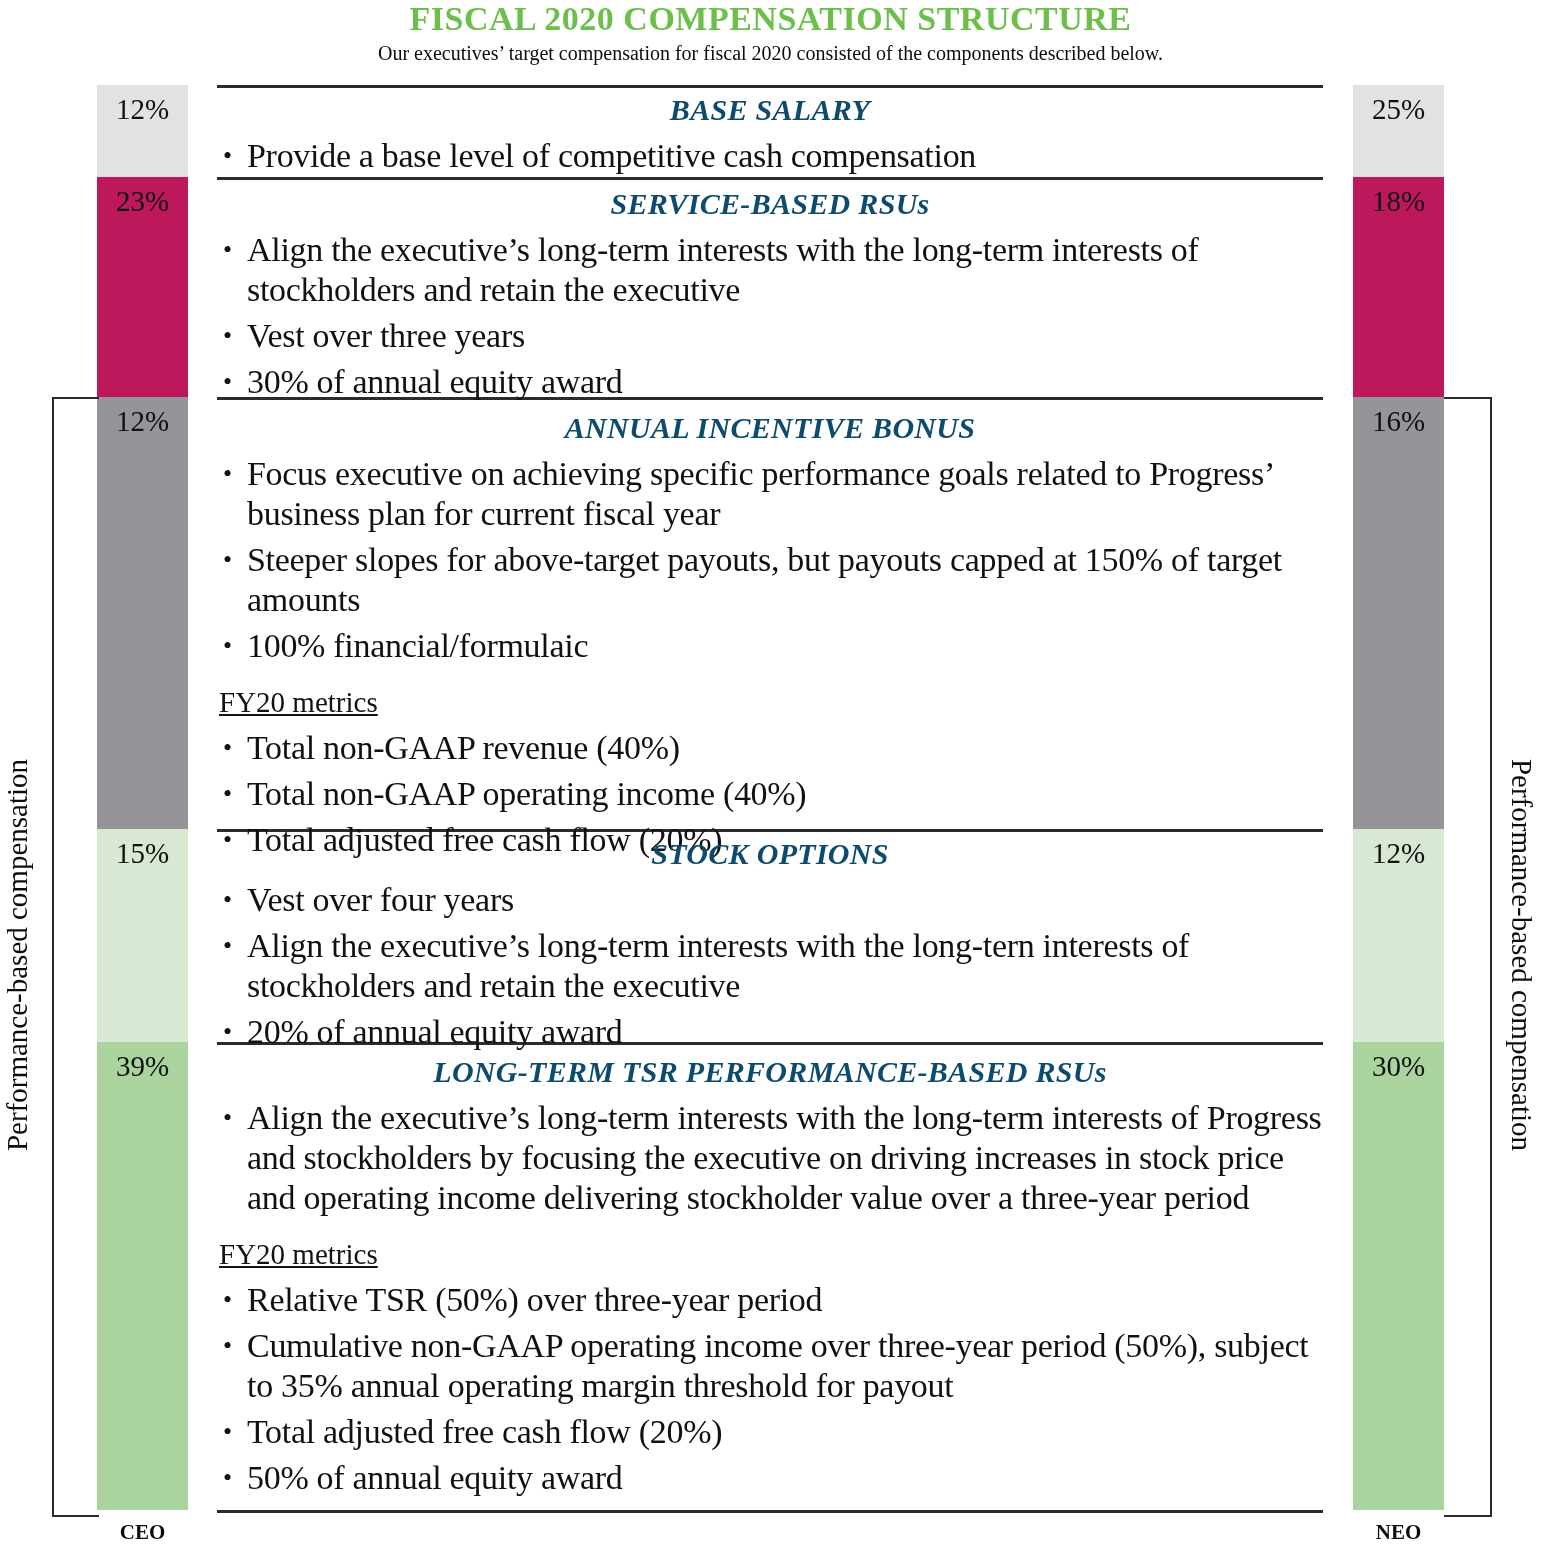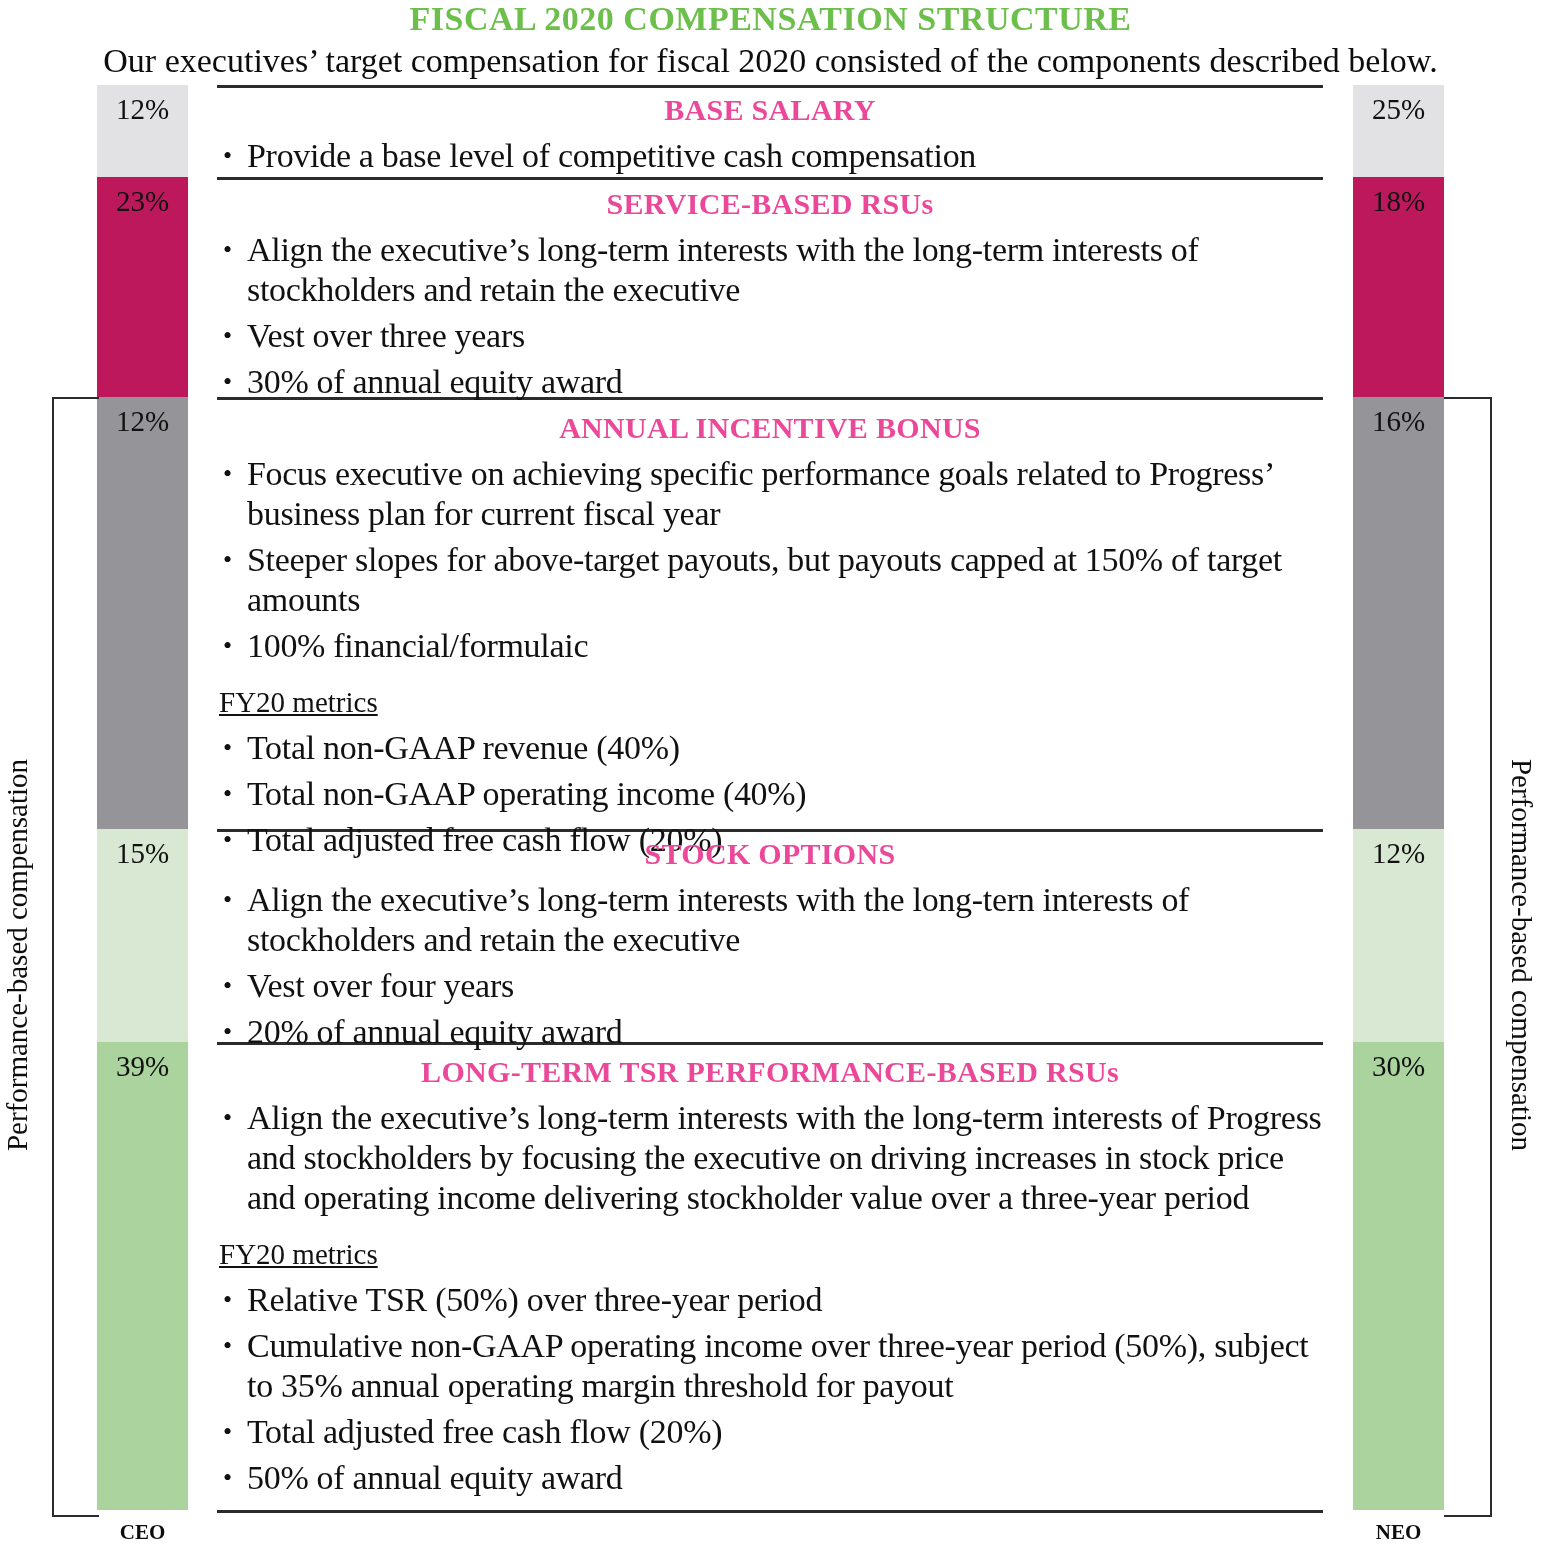--- a/index.html
+++ b/index.html
@@ -6,21 +6,21 @@
   .page {
     position:relative; width:1541px; height:1561px; background:#ffffff;
     font-family:"Liberation Serif", serif; color:#111; overflow:hidden;
   }
   .title {
     position:absolute; top:0; left:0; width:100%; text-align:center;
     font-size:34px; font-weight:bold; color:#6cbf4b; letter-spacing:.5px;
   }
   .subtitle {
     position:absolute; top:42px; left:0; width:100%; text-align:center;
-    font-size:34px; color:#0d0d0d;
+    font-size:20px; color:#0d0d0d;
   }
   .hline {
     position:absolute; left:217px; width:1106px; height:0;
     border-top:3px solid #2b2b2b;
   }
   
   .seg {
     position:absolute; width:91px; box-sizing:border-box;
     text-align:center; font-size:29px; padding-top:8px; color:#111;
   }
@@ -41,22 +41,22 @@
   
   .vlabel {
     position:absolute; width:1116px; top:937px; text-align:center;
     font-size:29px; color:#0d0d0d; line-height:36px;
   }
   .vleft  { left:-541px; transform:rotate(-90deg); }
   .vright { left:964px;  transform:rotate(90deg); }
   
   .section { position:absolute; left:217px; width:1106px; }
   .section h2 {
-    margin:0; text-align:center; color:#ec4899;
-    font-size:30px; font-weight:bold; line-height:40px; letter-spacing:.3px;
+    margin:0; text-align:center; color:#0c4a6e;
+    font-size:30px; font-weight:bold; line-height:40px; letter-spacing:.3px;font-style:italic;
   }
   .bullet {
     position:relative; padding-left:30px; margin-top:6px;
     font-size:34px; line-height:40px; letter-spacing:-0.3px;
   }
   .bullet::before { content:"\2022"; position:absolute; left:6px; font-size:26px; }
   .metrics-head {
     margin:16px 0 0 2px; font-size:29px; line-height:40px;
     text-decoration:underline; display:inline-block;
   }
@@ -118,22 +118,22 @@
     <div class="bullet">Steeper slopes for above-target payouts, but payouts capped at 150% of target amounts</div>
     <div class="bullet">100% financial/formulaic</div>
     <div><span class="metrics-head">FY20 metrics</span></div>
     <div class="bullet m-item">Total non-GAAP revenue (40%)</div>
     <div class="bullet m-item">Total non-GAAP operating income (40%)</div>
     <div class="bullet m-item">Total adjusted free cash flow (20%)</div>
   </section>
 
   <section class="section" style="top:834px">
     <h2>STOCK OPTIONS</h2>
+    <div class="bullet">Vest over four years</div>
     <div class="bullet">Align the executive’s long-term interests with the long-tern interests of stockholders and retain the executive</div>
-    <div class="bullet">Vest over four years</div>
     <div class="bullet">20% of annual equity award</div>
   </section>
 
   <section class="section" style="top:1052px">
     <h2>LONG-TERM TSR PERFORMANCE-BASED RSUs</h2>
     <div class="bullet">Align the executive’s long-term interests with the long-term interests of Progress and stockholders by focusing the executive on driving increases in stock price and operating income delivering stockholder value over a three-year period</div>
     <div><span class="metrics-head">FY20 metrics</span></div>
     <div class="bullet m-item">Relative TSR (50%) over three-year period</div>
     <div class="bullet m-item">Cumulative non-GAAP operating income over three-year period (50%), subject to 35% annual operating margin threshold for payout</div>
     <div class="bullet m-item">Total adjusted free cash flow (20%)</div>

